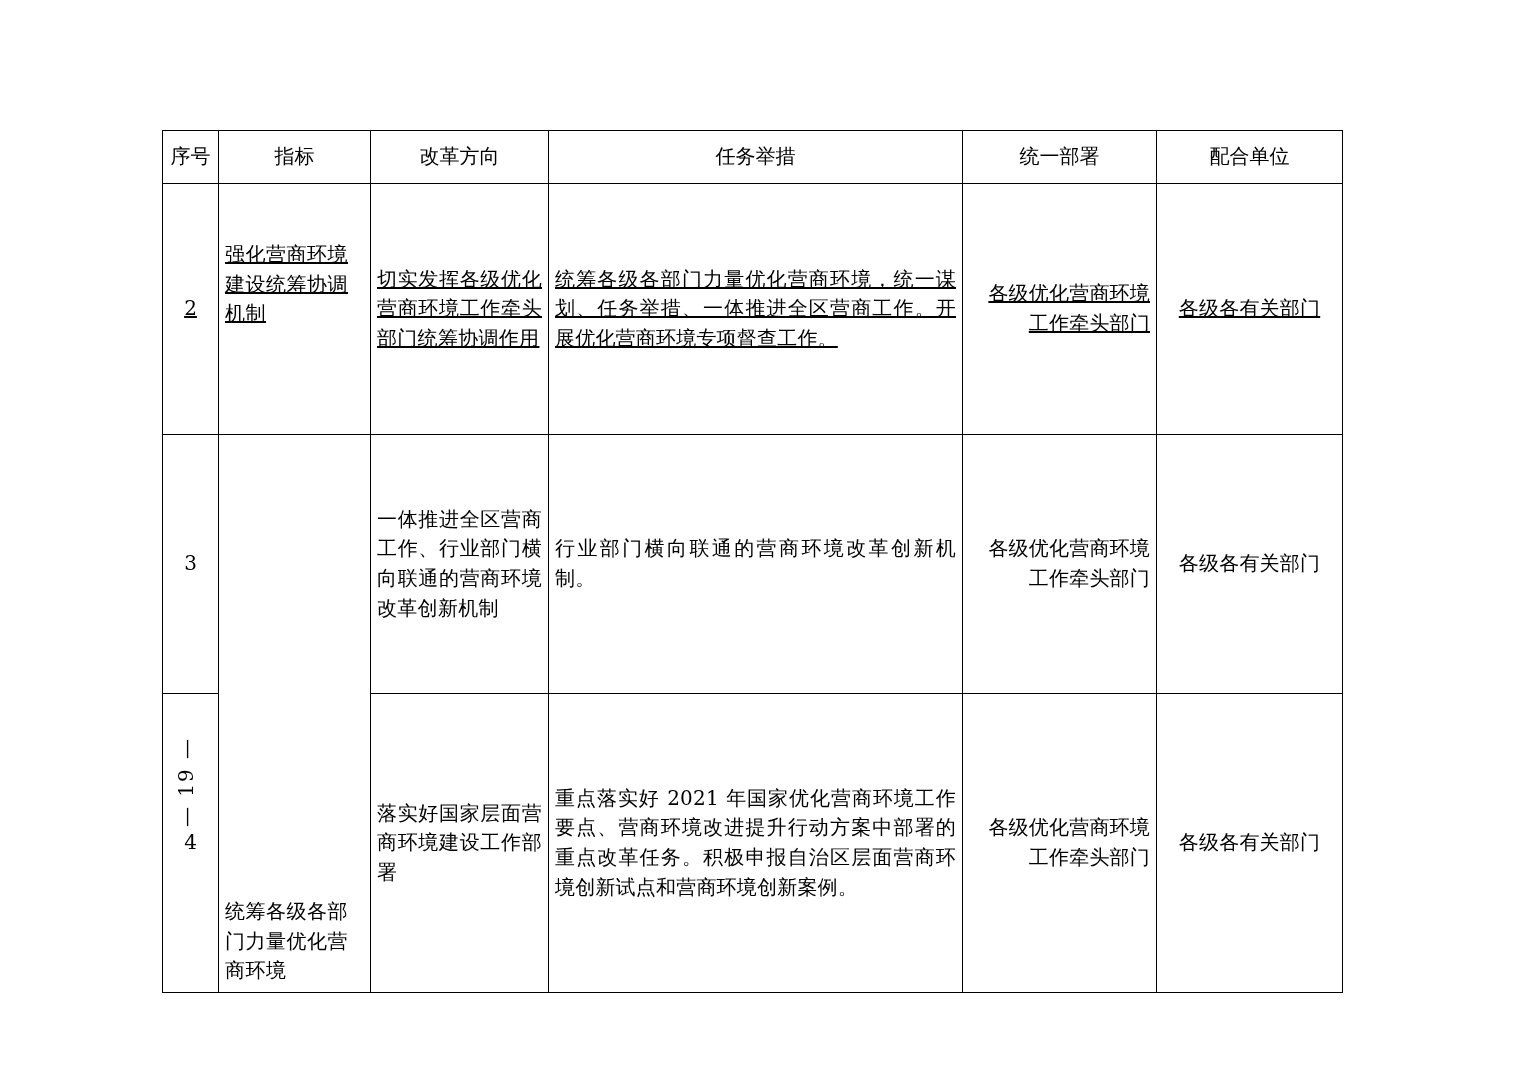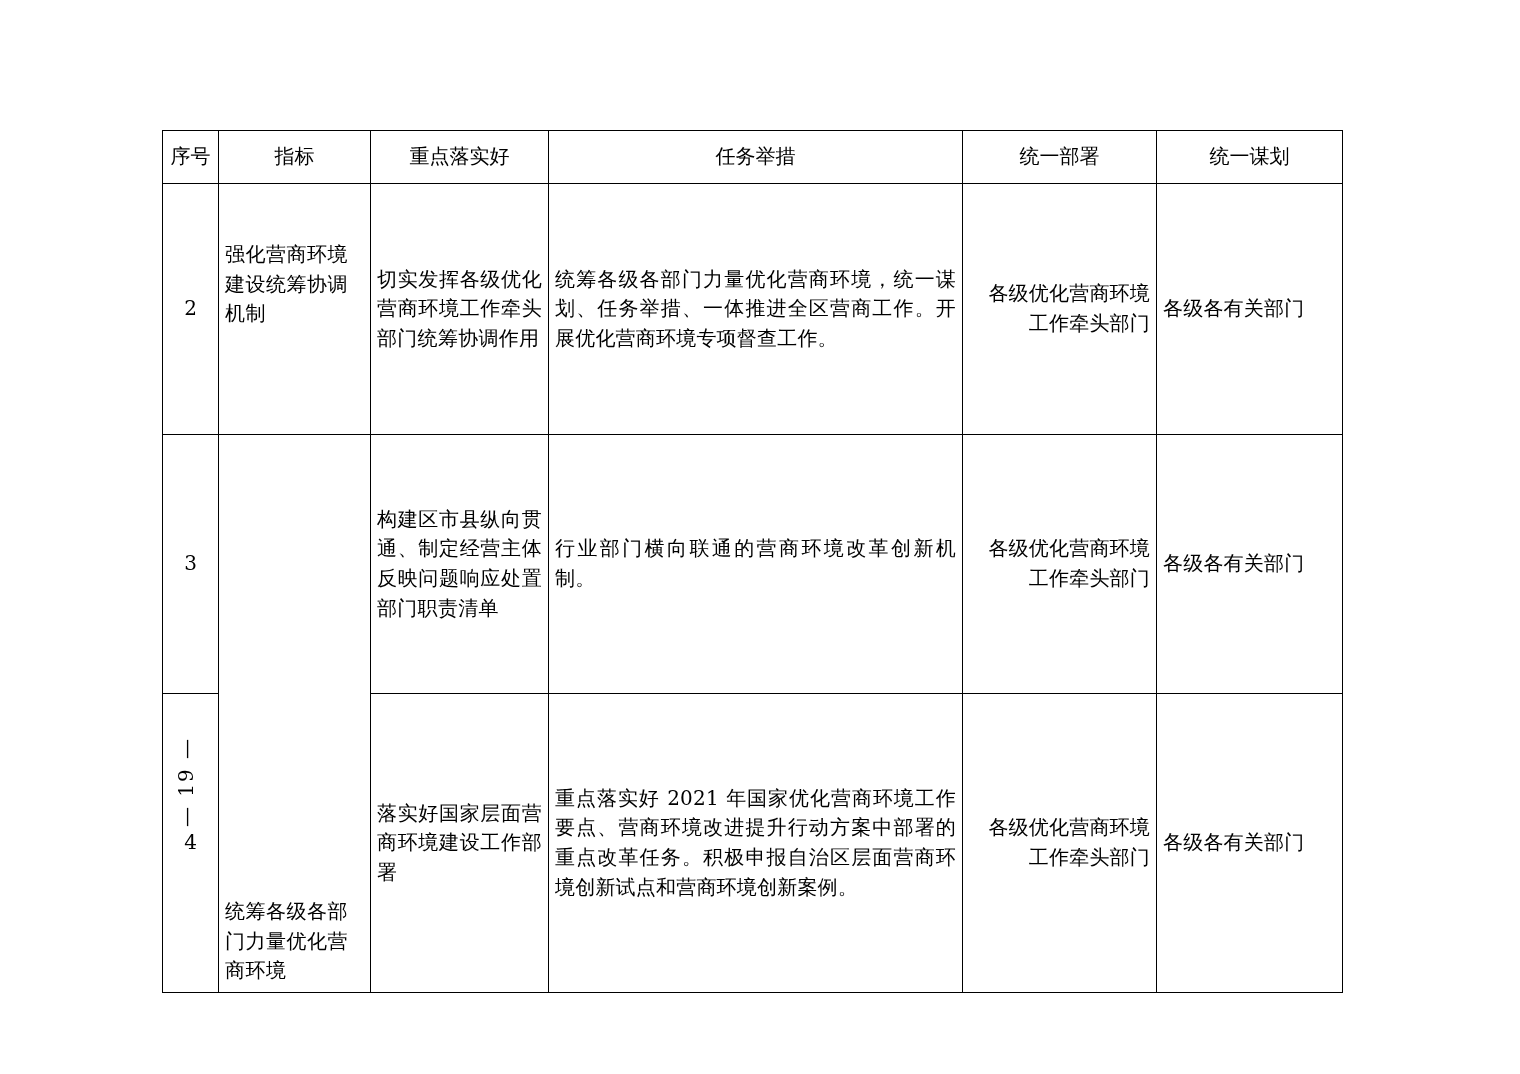--- a/index.html
+++ b/index.html
@@ -89,24 +89,25 @@
   td.task {
     text-align: justify;
     text-align-last: left;
     letter-spacing: 0.2px;
   }
   td.lead {
     text-align: right;
     letter-spacing: 0.2px;
   }
   td.coop {
+    text-align: center;
     letter-spacing: 0.2px;
   }
 
-  .row-2 td { height: 190px; }
+  .row-2 td { height: 190px; text-decoration: underline; }
   .row-3 td { height: 250px; }
   .row-4 td { height: 290px; }
 
   td.indicator.tall-top {
     vertical-align: top;
     padding-top: 56px;
   }
   td.indicator.merged-mid {
     vertical-align: bottom;
     padding-bottom: 6px;
@@ -125,39 +126,39 @@
       <col class="c-indicator">
       <col class="c-direction">
       <col class="c-task">
       <col class="c-lead">
       <col class="c-coop">
     </colgroup>
     <thead>
       <tr>
         <th>序号</th>
         <th>指标</th>
-        <th>重点落实好</th>
+        <th>改革方向</th>
         <th>任务举措</th>
         <th>统一部署</th>
-        <th>统一谋划</th>
+        <th>配合单位</th>
       </tr>
     </thead>
     <tbody>
       <tr class="row-2">
         <td class="seq">2</td>
         <td class="indicator tall-top">强化营商环境建设统筹协调机制</td>
         <td class="direction">切实发挥各级优化营商环境工作牵头部门统筹协调作用</td>
         <td class="task">统筹各级各部门力量优化营商环境，统一谋划、任务举措、一体推进全区营商工作。开展优化营商环境专项督查工作。</td>
         <td class="lead">各级优化营商环境工作牵头部门</td>
         <td class="coop">各级各有关部门</td>
       </tr>
       <tr class="row-3">
         <td class="seq">3</td>
         <td class="indicator merged-mid" rowspan="2">统筹各级各部门力量优化营商环境</td>
-        <td class="direction">构建区市县纵向贯通、制定经营主体反映问题响应处置部门职责清单</td>
+        <td class="direction">一体推进全区营商工作、行业部门横向联通的营商环境改革创新机制</td>
         <td class="task">行业部门横向联通的营商环境改革创新机制。</td>
         <td class="lead">各级优化营商环境工作牵头部门</td>
         <td class="coop">各级各有关部门</td>
       </tr>
       <tr class="row-4">
         <td class="seq">4</td>
         <td class="direction">落实好国家层面营商环境建设工作部署</td>
         <td class="task">重点落实好 2021 年国家优化营商环境工作要点、营商环境改进提升行动方案中部署的重点改革任务。积极申报自治区层面营商环境创新试点和营商环境创新案例。</td>
         <td class="lead">各级优化营商环境工作牵头部门</td>
         <td class="coop">各级各有关部门</td>

